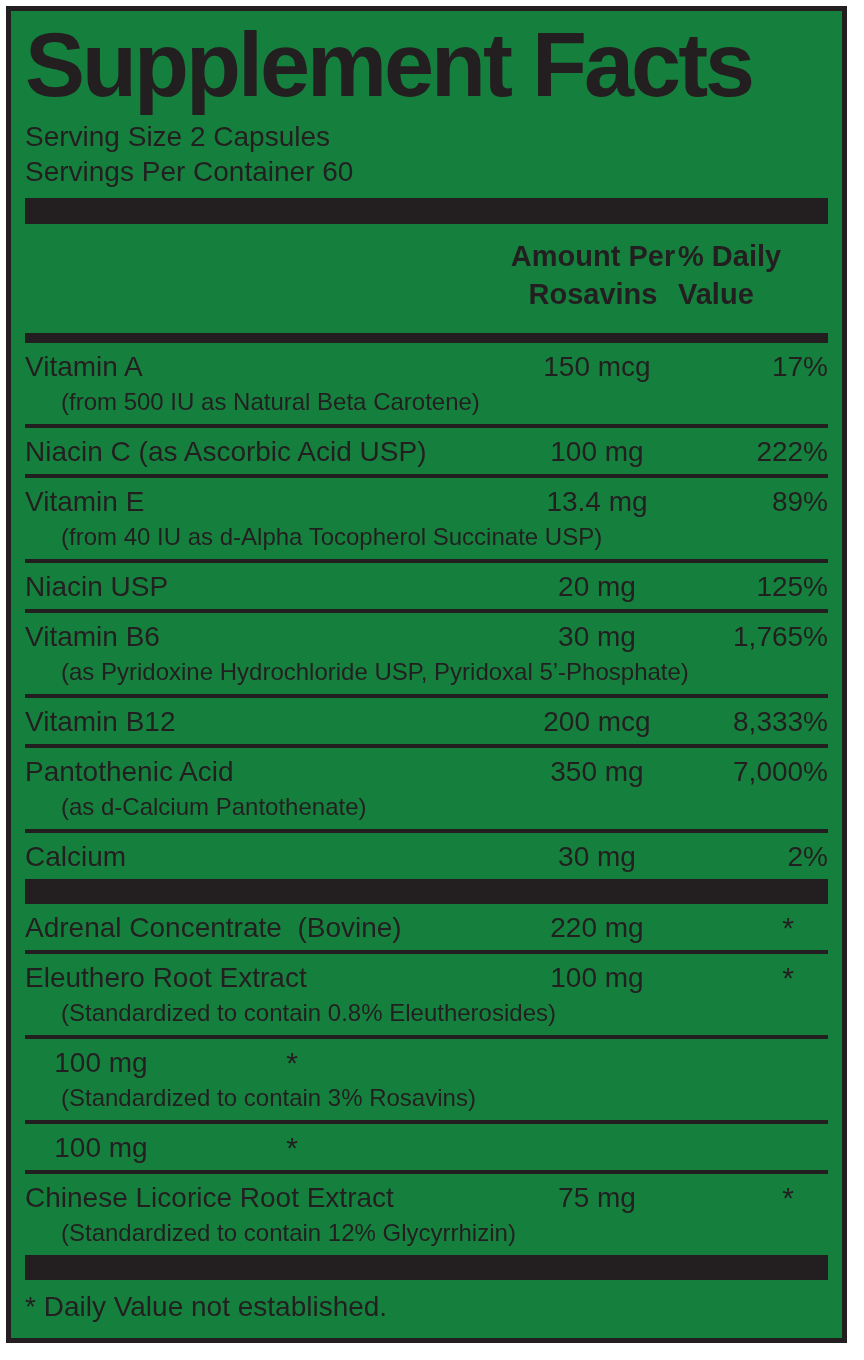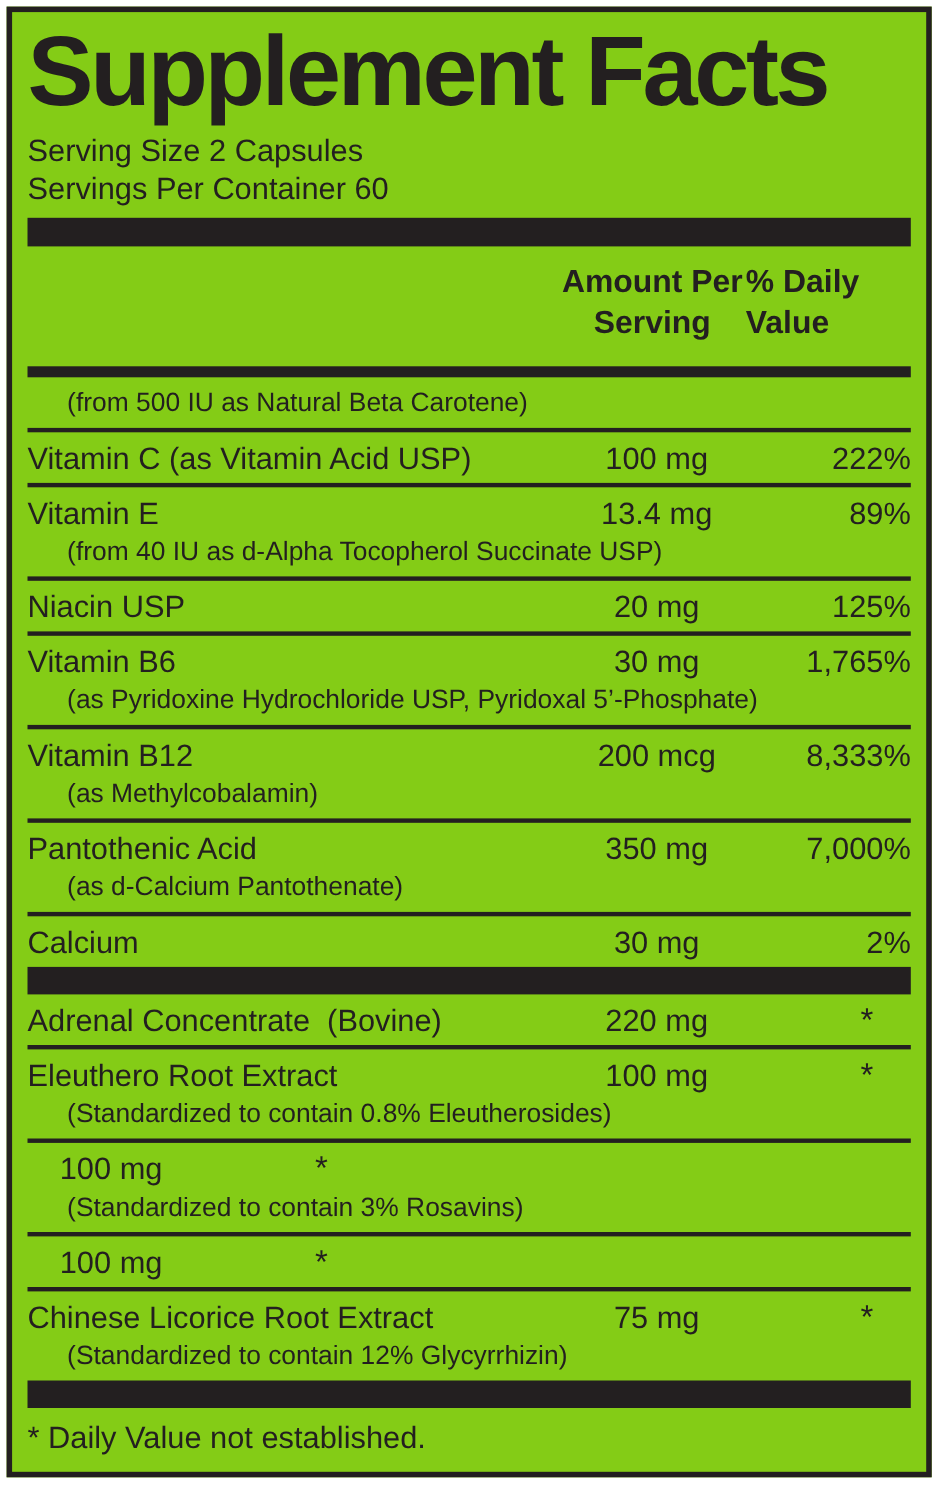--- a/index.html
+++ b/index.html
@@ -11,21 +11,21 @@
     font-family: "Liberation Sans", "DejaVu Sans", sans-serif;
     color: #231f20;
   }
   .label-box {
     position: absolute;
     top: 6px; left: 6px;
     width: 841px; height: 1337px;
     border: 5px solid #231f20;
     box-sizing: border-box;
     padding: 8px 14px 8px 14px;
-    background: #84cc16;
+    background: #15803d;
   }
   .title {
     font-size: 90px;
     font-weight: bold;
     letter-spacing: -3px;
     line-height: 0.95;
     margin: 4px 0 10px 0;
     white-space: nowrap;
   }
   .serving-line {
@@ -102,39 +102,44 @@
 
   <div class="serving-line">Serving Size 2 Capsules</div>
   <div class="serving-line">Servings Per Container 60</div>
 
   <div class="bar-thick"></div>
 
   <div class="col-head-row">
     <div class="col-head-spacer"></div>
     <div class="col-head-amount">
       <div>Amount Per</div>
-      <div>Serving</div>
+      <div>Rosavins</div>
     </div>
     <div class="col-head-dv">
       <div>% Daily</div>
       <div>Value</div>
     </div>
   </div>
 
   <div class="hr-thick"></div>
 
   <div class="section">
 
     <div class="row">
+      <div class="row-main">
+        <span class="name">Vitamin A</span>
+        <span class="amt">150 mcg</span>
+        <span class="dv">17%</span>
+      </div>
       <div class="detail">(from 500 IU as Natural Beta Carotene)</div>
     </div>
 
     <div class="row">
       <div class="row-main">
-        <span class="name">Vitamin C (as Vitamin Acid USP)</span>
+        <span class="name">Niacin C (as Ascorbic Acid USP)</span>
         <span class="amt">100 mg</span>
         <span class="dv">222%</span>
       </div>
     </div>
 
     <div class="row">
       <div class="row-main">
         <span class="name">Vitamin E</span>
         <span class="amt">13.4 mg</span>
         <span class="dv">89%</span>
@@ -158,21 +163,20 @@
       </div>
       <div class="detail">(as Pyridoxine Hydrochloride USP, Pyridoxal 5’-Phosphate)</div>
     </div>
 
     <div class="row">
       <div class="row-main">
         <span class="name">Vitamin B12</span>
         <span class="amt">200 mcg</span>
         <span class="dv">8,333%</span>
       </div>
-      <div class="detail">(as Methylcobalamin)</div>
     </div>
 
     <div class="row">
       <div class="row-main">
         <span class="name">Pantothenic Acid</span>
         <span class="amt">350 mg</span>
         <span class="dv">7,000%</span>
       </div>
       <div class="detail">(as d-Calcium Pantothenate)</div>
     </div>

